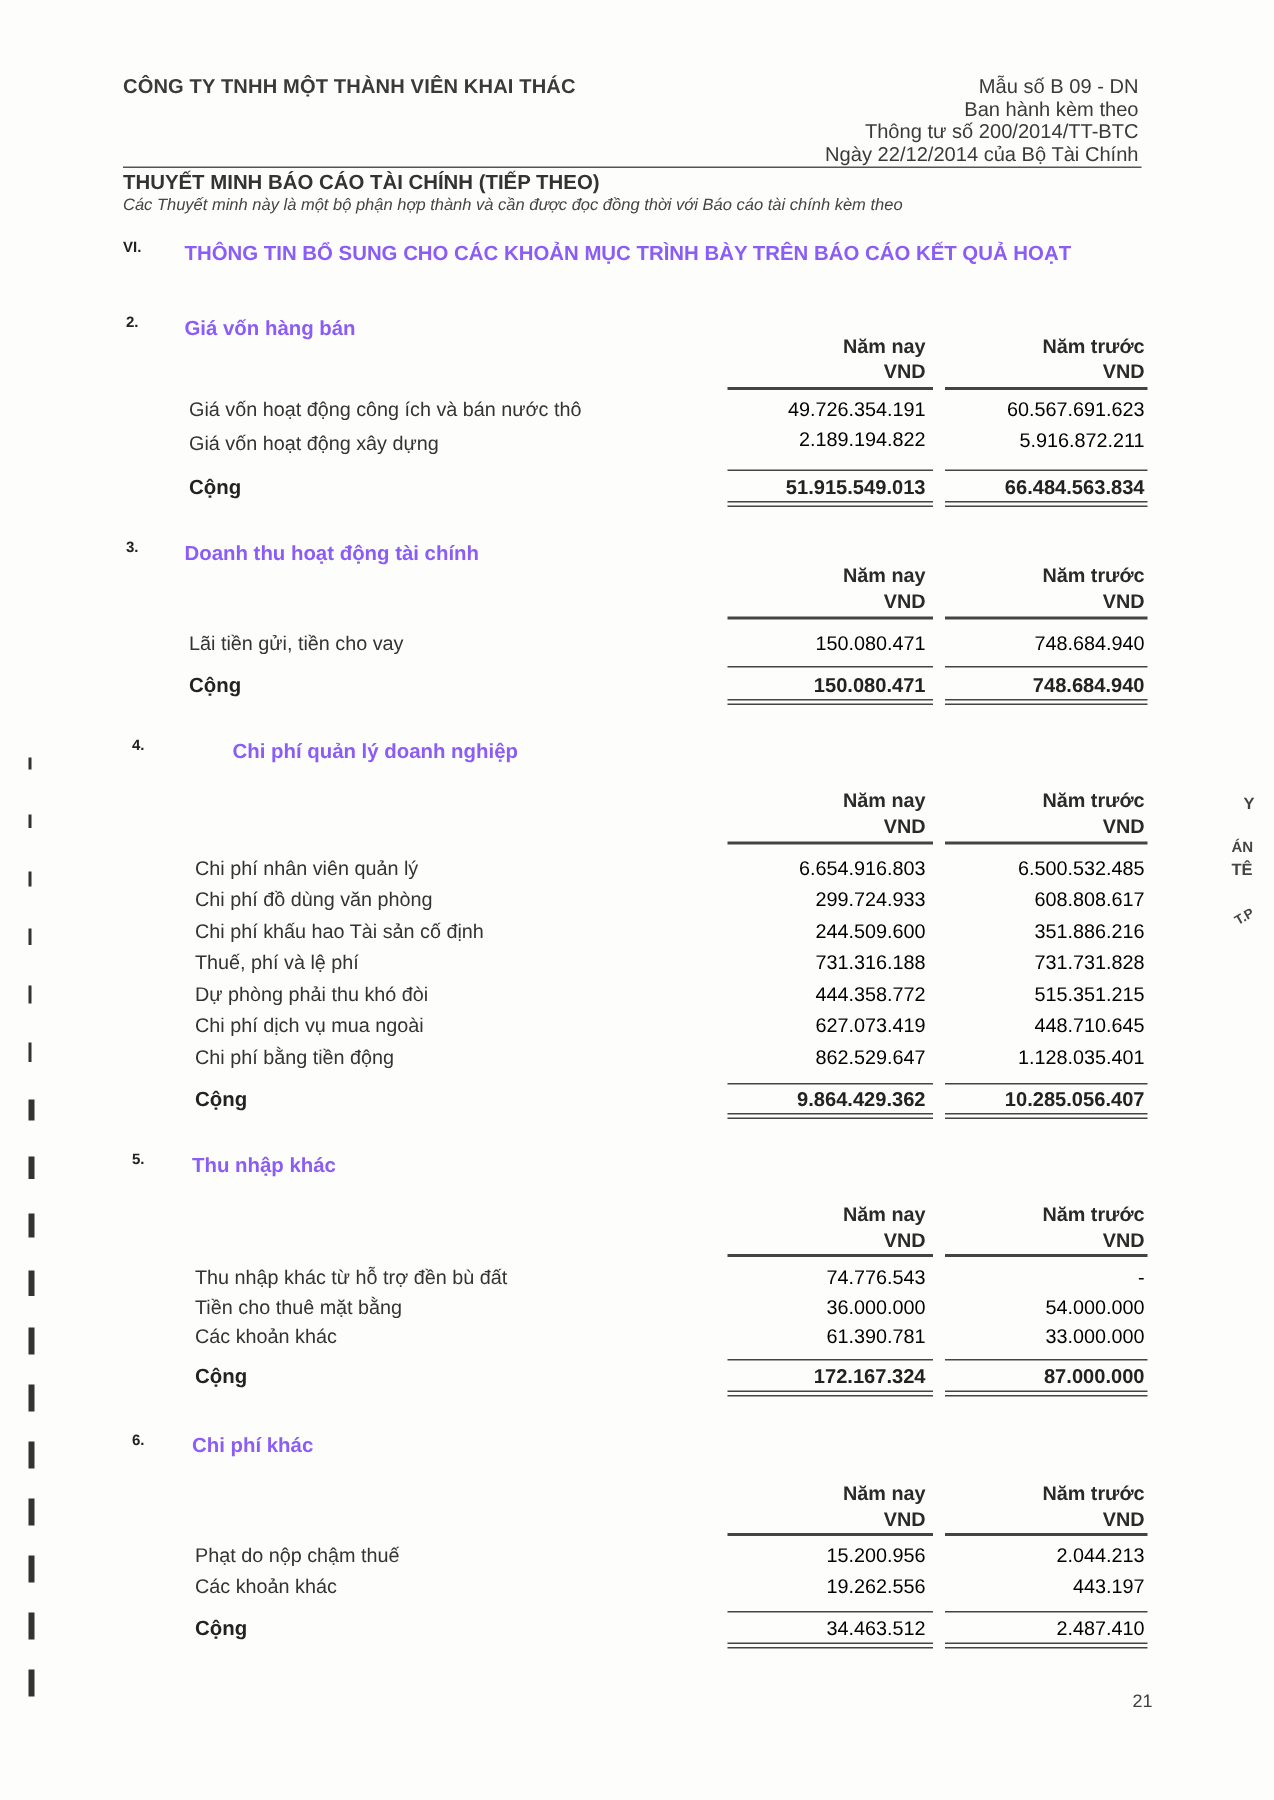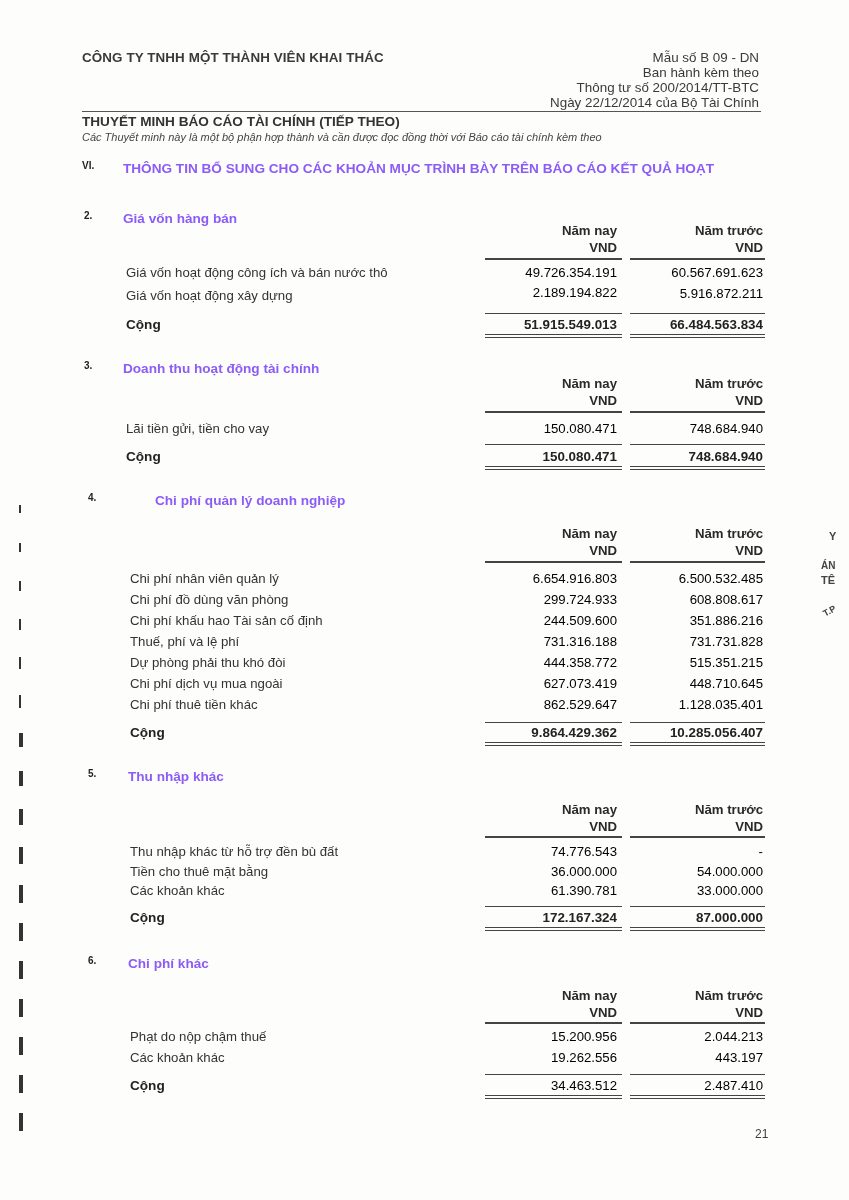--- a/index.html
+++ b/index.html
@@ -153,21 +153,21 @@
         <div class="abs row-label" style="left:130px; top:655px;">Dự phòng phải thu khó đòi</div>
         <div class="abs num" style="right:232px; top:655px;">444.358.772</div>
         <div class="abs num" style="right:86px; top:655px;">515.351.215</div>
       </div>
       <div>
         <div class="abs row-label" style="left:130px; top:676px;">Chi phí dịch vụ mua ngoài</div>
         <div class="abs num" style="right:232px; top:676px;">627.073.419</div>
         <div class="abs num" style="right:86px; top:676px;">448.710.645</div>
       </div>
       <div>
-        <div class="abs row-label" style="left:130px; top:697px;">Chi phí thuê tiền khác</div>
+        <div class="abs row-label" style="left:130px; top:697px;">Chi phí bằng tiền động</div>
         <div class="abs num" style="right:232px; top:697px;">862.529.647</div>
         <div class="abs num" style="right:86px; top:697px;">1.128.035.401</div>
       </div>
       <div class="abs sum-rule" style="top:722px; left:485px; width:137px;"></div>
       <div class="abs dbl-rule" style="top:742px; left:485px; width:137px;"></div>
       <div class="abs sum-rule" style="top:722px; left:630px; width:135px;"></div>
       <div class="abs dbl-rule" style="top:742px; left:630px; width:135px;"></div>
       <div>
         <div class="abs total-label" style="left:130px; top:725px;">Cộng</div>
         <div class="abs total-num" style="right:232px; top:725px;">9.864.429.362</div>

